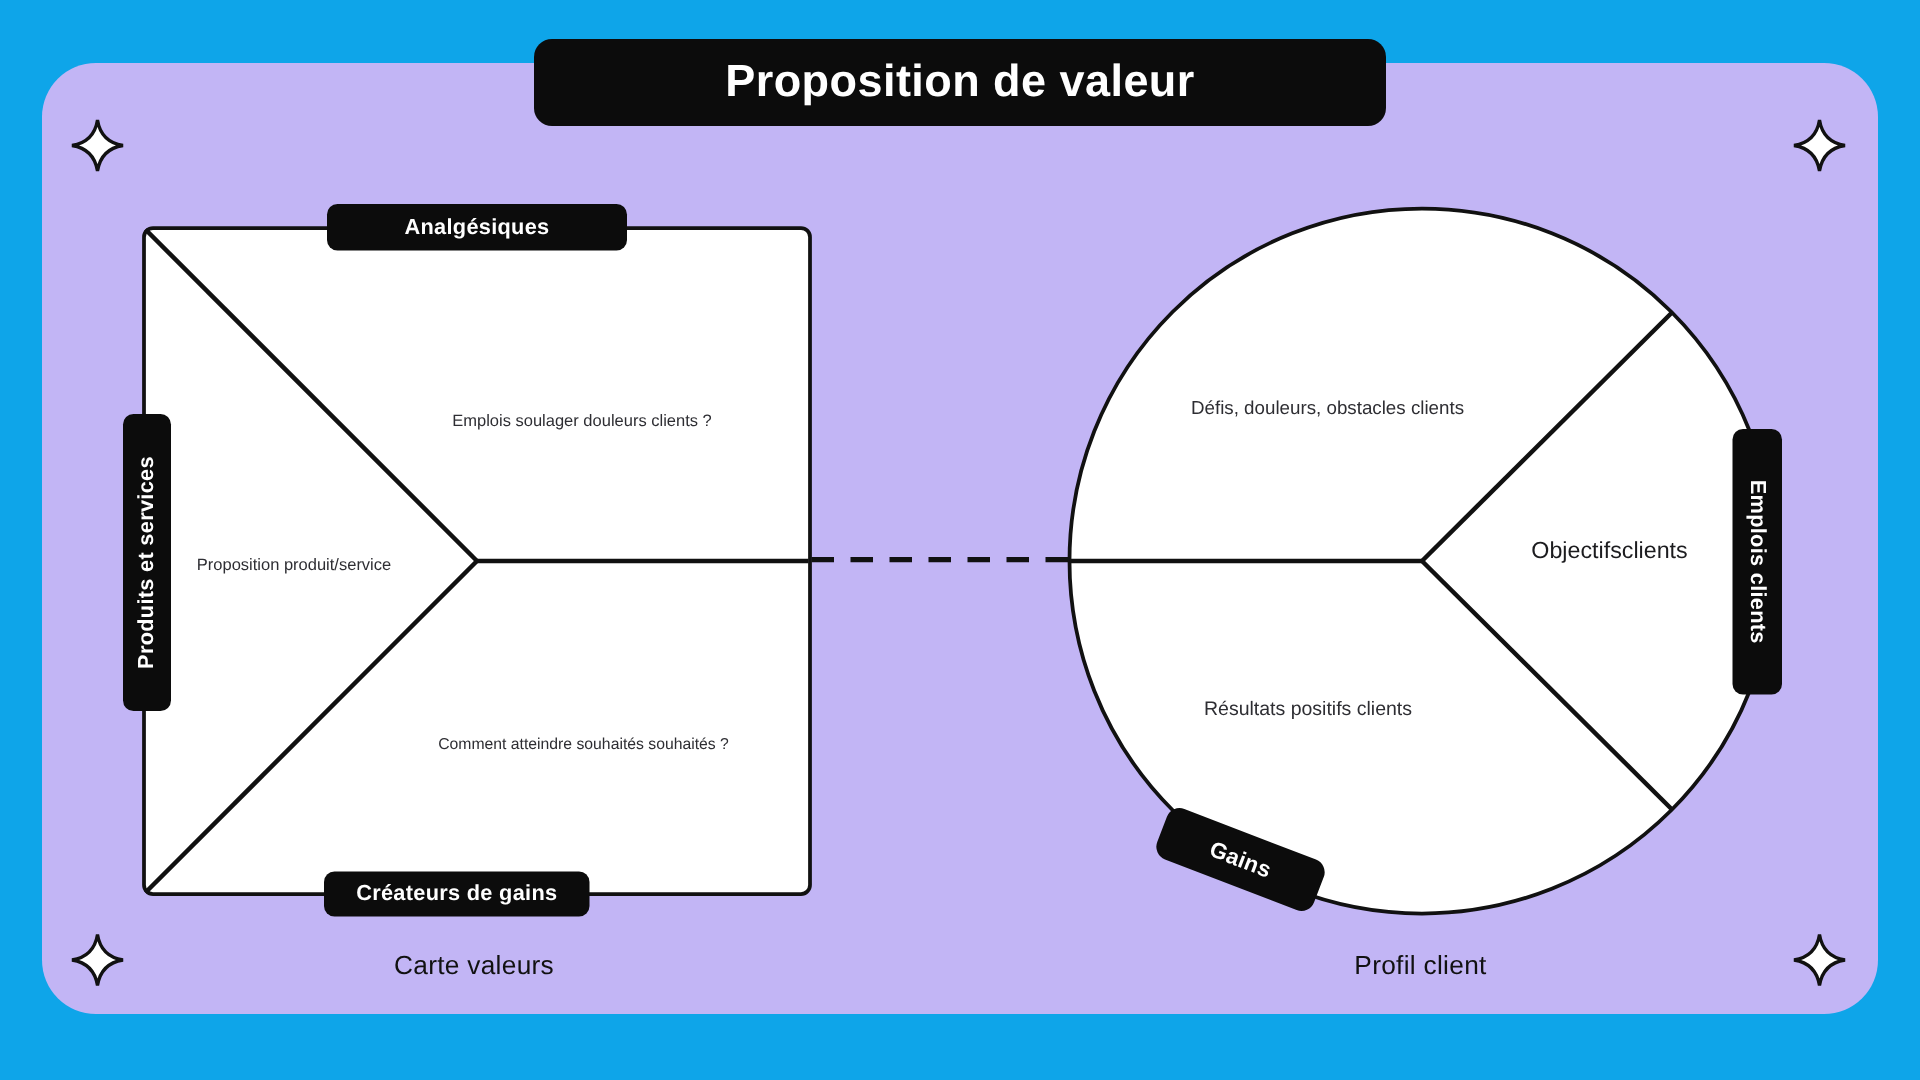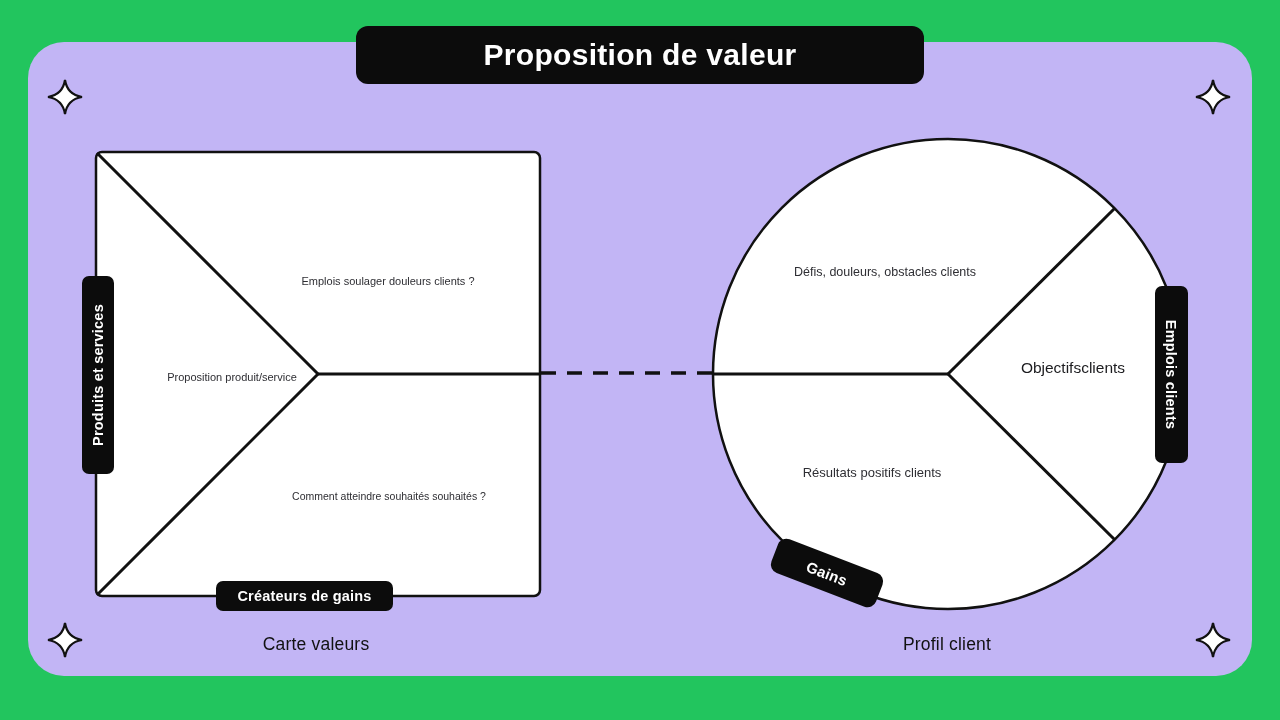--- a/index.html
+++ b/index.html
@@ -1,18 +1,18 @@
 <!DOCTYPE html>
 <html><head>
 <meta charset="utf-8">
 <style>
   * { margin: 0; padding: 0; box-sizing: border-box; }
   html, body { width: 1280px; height: 720px; background: #ffffff; overflow: hidden; }
   body { font-family: "Liberation Sans", sans-serif; }
-  .canvas { position: relative; width: 1280px; height: 720px; background: #22c55e; }
+  .canvas { position: relative; width: 1280px; height: 720px; background: #0ea5e9; }
   .panel {
     position: absolute; left: 28px; top: 42px; width: 1224px; height: 634px;
     background: #c2b5f5; border-radius: 36px;
   }
   .layer { position: absolute; left: 0; top: 0; width: 1280px; height: 720px; }
   .title-badge {
     position: absolute; left: 356px; top: 26px; width: 568px; height: 58px;
     background: #0c0c0c; border-radius: 12px;
     display: flex; align-items: center; justify-content: center;
     color: #ffffff; font-size: 30px; font-weight: bold; letter-spacing: 0.3px;
@@ -70,25 +70,26 @@
   </svg>
   <svg class="sparkle" style="left:46px; top:621px;" viewBox="0 0 38 38">
     <path d="M19 2 C20.6 12 26 17.4 36 19 C26 20.6 20.6 26 19 36 C17.4 26 12 20.6 2 19 C12 17.4 17.4 12 19 2 Z" fill="#ffffff" stroke="#111111" stroke-width="2.2"></path>
   </svg>
   <svg class="sparkle" style="left:1194px; top:621px;" viewBox="0 0 38 38">
     <path d="M19 2 C20.6 12 26 17.4 36 19 C26 20.6 20.6 26 19 36 C17.4 26 12 20.6 2 19 C12 17.4 17.4 12 19 2 Z" fill="#ffffff" stroke="#111111" stroke-width="2.2"></path>
   </svg>
 
   <div class="title-badge">Proposition de valeur</div>
 
+  <div class="badge badge-analgesiques">Analgésiques</div>
   <div class="badge badge-produits">Produits et services</div>
   <div class="badge badge-createurs">Créateurs de gains</div>
 
   <div class="inner-text" style="left:388px; top:281px; font-size:11px;">Emplois soulager douleurs clients ?</div>
-  <div class="inner-text" style="left:196px; top:377px; font-size:11px;margin-left:36px;">Proposition produit/service</div>
+  <div class="inner-text" style="left:196px; top:377px; font-size:11px;">Proposition produit/service</div>
   <div class="inner-text" style="left:389px; top:496px; font-size:10.5px;">Comment atteindre souhaités souhaités ?</div>
 
   <div class="badge badge-emplois">Emplois clients</div>
   <div class="badge badge-gains">Gains</div>
 
   <div class="inner-text" style="left:885px; top:272px; font-size:12.5px;">Défis, douleurs, obstacles clients</div>
   <div class="inner-text" style="left:1073px; top:356px; font-size:15.5px; color:#1c1c1f;margin-top:12px;">Objectifsclients</div>
   <div class="inner-text" style="left:872px; top:472px; font-size:13px;">Résultats positifs clients</div>
 
   <div class="caption" style="left:316px; top:644px;">Carte valeurs</div>

